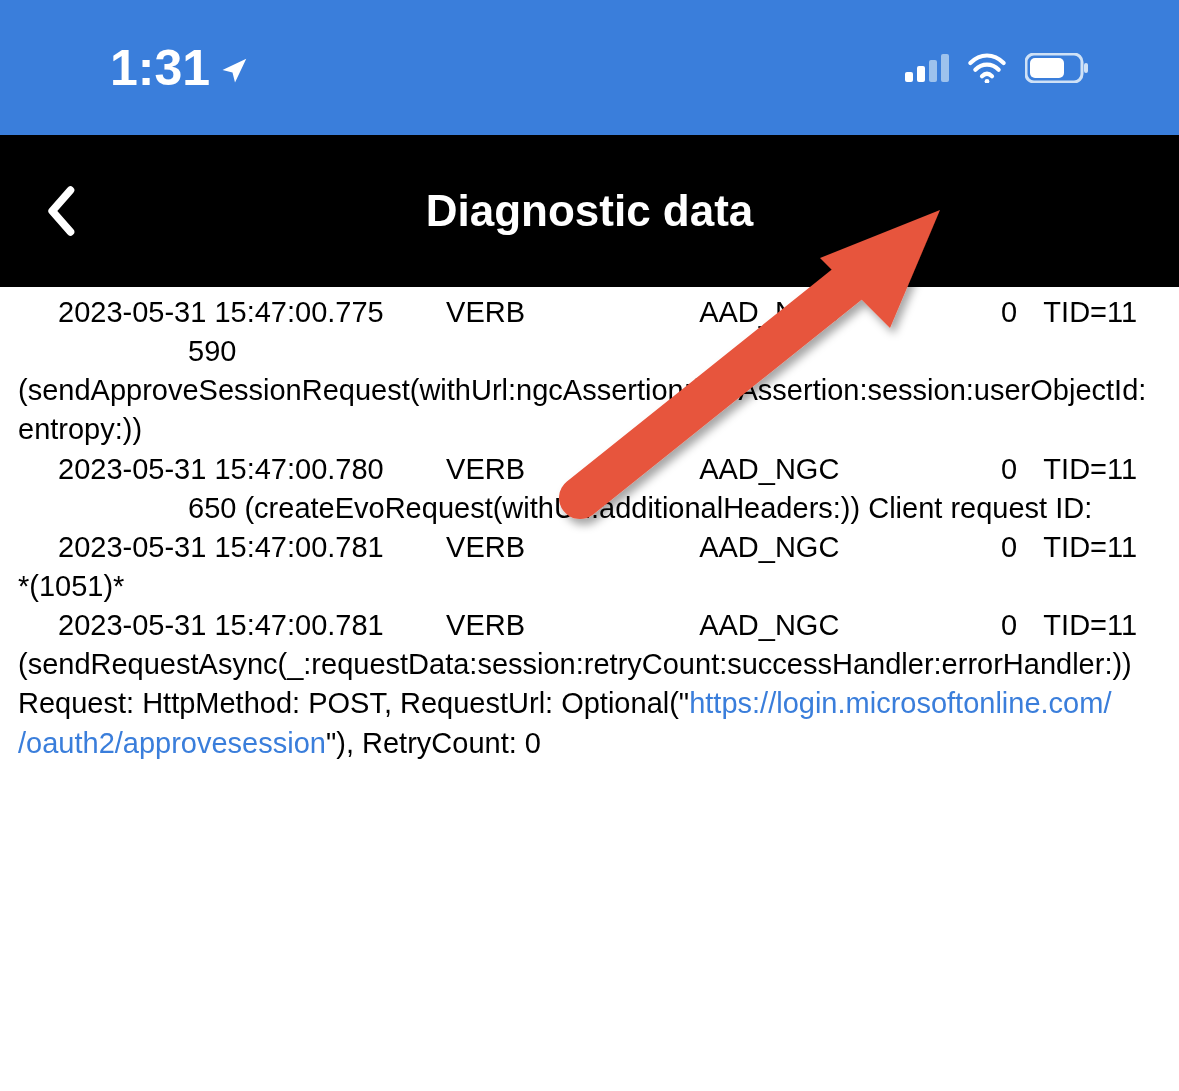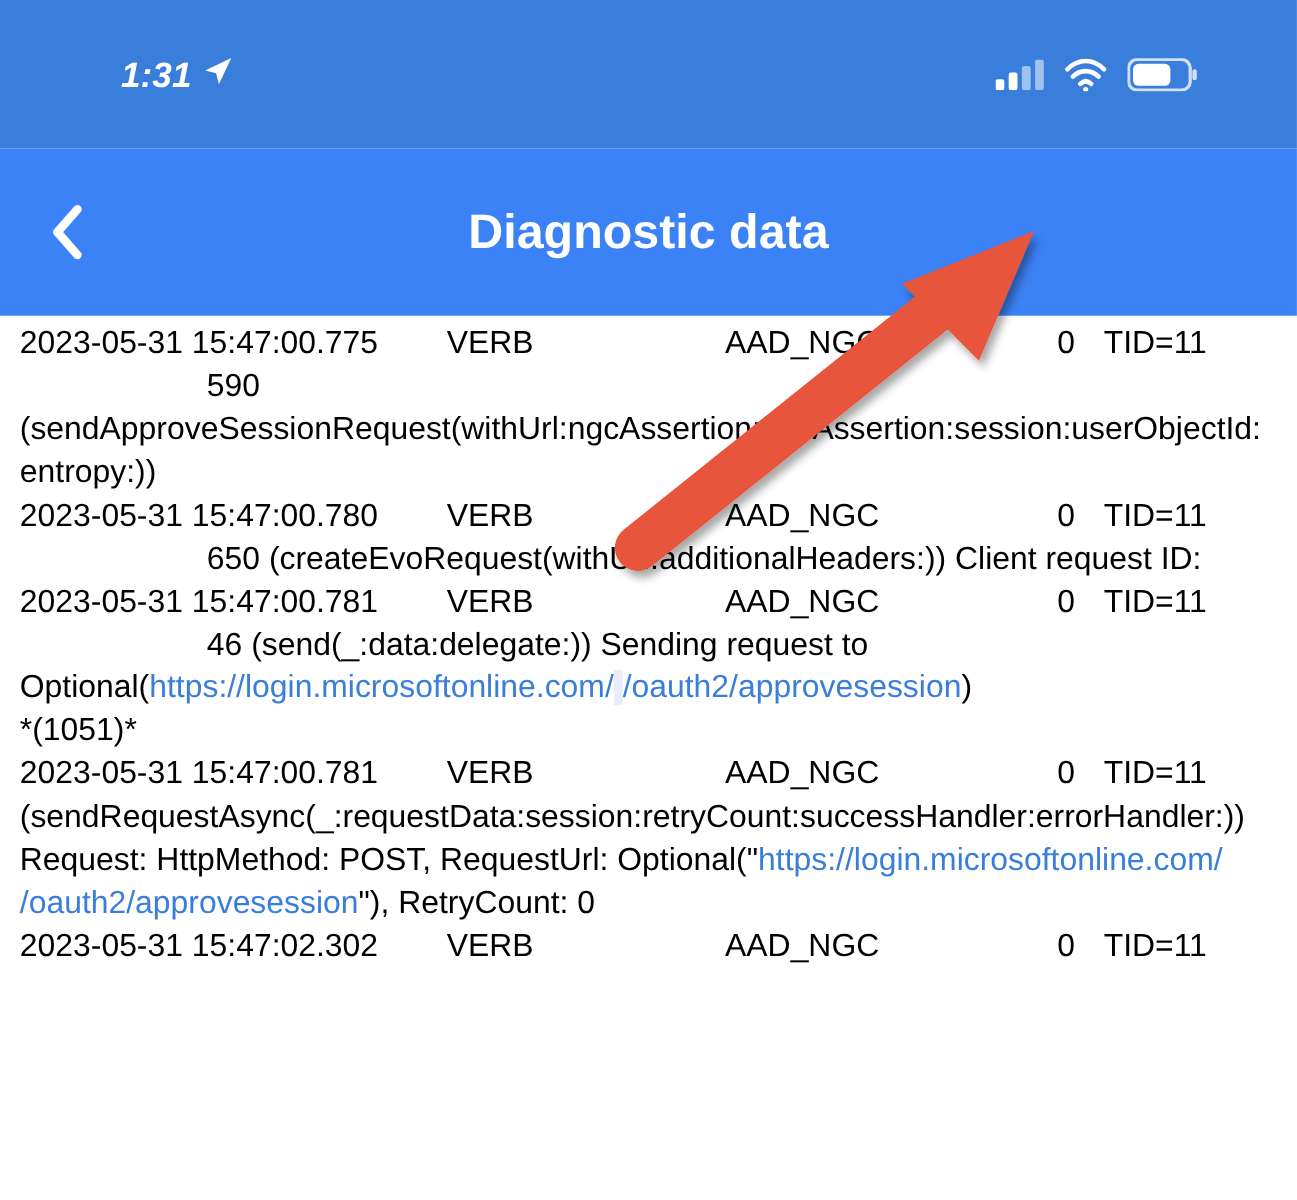--- a/index.html
+++ b/index.html
@@ -17,26 +17,26 @@
 
   .status-bar {
     background: #3a7edb;
     height: 135px;
     color: #fff;
     display: flex;
     align-items: center;
     padding: 0 90px 0 110px;
     justify-content: space-between;
   }
-  .status-left { display: flex; align-items: flex-end; gap: 10px; font-size: 32px; font-weight: 600; font-style: italic; }
+  .status-left { display: flex; align-items: flex-end; gap: 10px; font-size: 50px; font-weight: 600; }
   .status-right { display: flex; align-items: center; gap: 18px; }
   .status-right svg { display: block; }
 
   .nav-bar {
-    background: #3b82f6;
+    background: #000000;
     height: 152px;
     color: #fff;
     display: flex;
     align-items: center;
     padding: 0 30px 0 30px;
     position: relative;
   }
   .back-btn {
     width: 60px; height: 60px;
     display: flex; align-items: center; justify-content: center;
@@ -57,21 +57,21 @@
 
   .log-area {
     padding: 6px 18px 0 18px;
     line-height: 1.35;
     font-size: 29px;
     word-break: break-word;
   }
 
   .log-entry { }
   .log-meta { display: block; }
-  .col-time { display: inline-block; width: 380px; }
+  .col-time { display: inline-block; width: 380px; margin-left: 40px; }
   .col-level { display: inline-block; width: 245px; }
   .col-tag  { display: inline-block; width: 240px; }
   .col-zero { display: inline-block; width: 70px; text-align: right; }
   .col-tid  { display: inline-block; width: 130px; text-align: center; }
 
   .indent { padding-left: 170px; display: inline; }
   .log-body { display: block; }
   a.link-text { color: #3a7edb; text-decoration: none; }
   .redact { background: #f3f3f3; }
   .redact-link { background: #e9edfb; }
@@ -161,48 +161,36 @@
   </div>
 
   <div class="log-entry">
     <span class="log-meta">
       <span class="col-time">2023-05-31 15:47:00.781</span>
       <span class="col-level">VERB</span>
       <span class="col-tag">AAD_NGC</span>
       <span class="col-zero">0</span>
       <span class="col-tid">TID=11</span>
     </span>
-    <span class="log-body">
-      <span class="indent">46</span><span> (send(_:data:delegate:)) Sending request to Optional(</span><a class="link-text">https://login.microsoftonline.com/</a><a class="link-text redact-link">                                            </a><a class="link-text">/oauth2/approvesession</a><span>)</span>
-    </span>
     <span class="log-body">*(1051)*</span>
   </div>
 
   <div class="log-entry">
     <span class="log-meta">
       <span class="col-time">2023-05-31 15:47:00.781</span>
       <span class="col-level">VERB</span>
       <span class="col-tag">AAD_NGC</span>
       <span class="col-zero">0</span>
       <span class="col-tid">TID=11</span>
     </span>
     <span class="log-body">
       <span>(sendRequestAsync(_:requestData:session:retryCount:successHandler:errorHandler:)) Request: HttpMethod: POST, RequestUrl: Optional("</span><a class="link-text">https://login.microsoftonline.com/</a><a class="link-text redact-link">                                            </a><a class="link-text">/oauth2/approvesession</a><span>"), RetryCount: 0</span>
     </span>
   </div>
 
-  <div class="log-entry">
-    <span class="log-meta">
-      <span class="col-time">2023-05-31 15:47:02.302</span>
-      <span class="col-level">VERB</span>
-      <span class="col-tag">AAD_NGC</span>
-      <span class="col-zero">0</span>
-      <span class="col-tid">TID=11</span>
-    </span>
-  </div>
 
 </div>
 
 <svg class="arrow-overlay" viewBox="0 0 500 380">
   <defs>
     <filter id="shadow" x="-20%" y="-20%" width="140%" height="140%">
       <feDropShadow dx="4" dy="6" stdDeviation="4" flood-color="#000" flood-opacity="0.35"></feDropShadow>
     </filter>
   </defs>
   <g filter="url(#shadow)">

